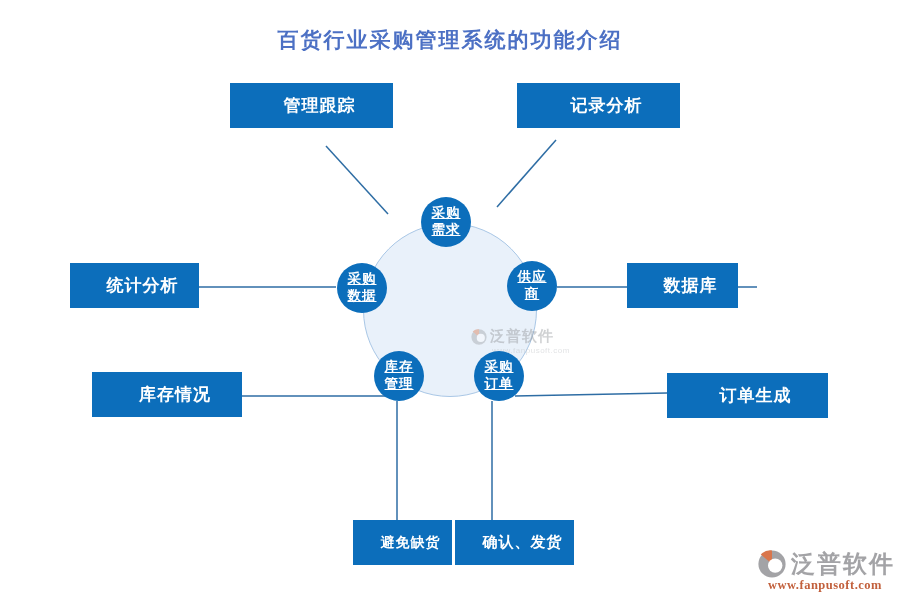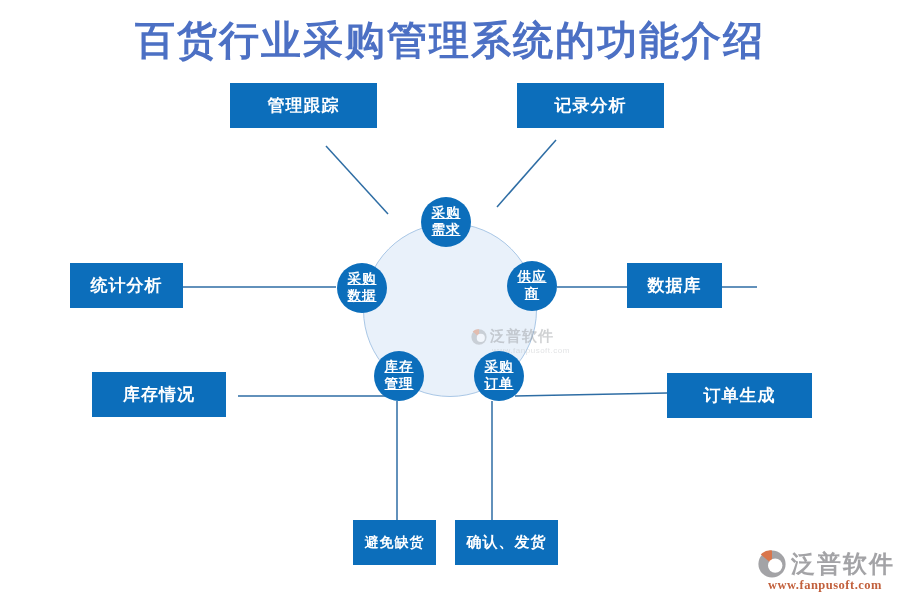--- a/index.html
+++ b/index.html
@@ -2,21 +2,21 @@
 <html style="--c-title: #4C70C4; --c-node: #0C6EBB; --c-line: #2E6DA4; --c-hub-fill: #E9F1FA; --c-hub-border: #A9C7E6; --c-logo-gray: #A3A3A6; --c-logo-orange: #D9764C; --c-logo-url: #C2603C;"><head>
 <meta charset="utf-8">
 <style>
   html,body{margin:0;padding:0;background:#fff;}
   .stage{
     position:relative;width:900px;height:600px;overflow:hidden;background:#fff;
     font-family:"Liberation Sans","DejaVu Sans",sans-serif;
   }
   .page-title{
     position:absolute;left:0;top:20px;width:900px;height:40px;line-height:40px;
-    text-align:center;font-size:40px;font-weight:bold;letter-spacing:2px;
+    text-align:center;font-size:21px;font-weight:bold;letter-spacing:2px;
     color:var(--c-title);white-space:nowrap;
   }
   .lines{position:absolute;left:0;top:0;width:900px;height:600px;pointer-events:none;}
   .lines line{stroke:var(--c-line);stroke-width:1.5;}
   .hub{
     position:absolute;left:363px;top:223px;width:174px;height:174px;border-radius:50%;
     background:var(--c-hub-fill);border:1px solid var(--c-hub-border);box-sizing:border-box;
   }
   .node{
     position:absolute;width:50px;height:50px;border-radius:50%;background:var(--c-node);
@@ -25,21 +25,21 @@
     white-space:pre-line;letter-spacing:1px;text-decoration:underline;
   }
   .n-demand  {left:421px;top:197px;}
   .n-data    {left:337px;top:263px;}
   .n-supplier{left:507px;top:261px;}
   .n-inv     {left:374px;top:351px;}
   .n-order   {left:474px;top:351px;}
   .box{
     position:absolute;height:45px;background:var(--c-node);color:#fff;
     font-weight:bold;font-size:17px;letter-spacing:1px;
-    display:flex;align-items:center;justify-content:center;text-align:center;white-space:nowrap;
+    display:flex;align-items:center;justify-content:center;text-align:center;white-space:nowrap;padding-left:16px;
   }
   .b-mgmt {left:230px;top:83px; width:147px;}
   .b-rec  {left:517px;top:83px; width:147px;}
   .b-stat {left:70px; top:263px;width:113px;}
   .b-db   {left:627px;top:263px;width:95px;}
   .b-eval {left:757px;top:263px;width:88px;}
   .b-invs {left:92px; top:372px;width:134px;}
   .b-gen  {left:667px;top:373px;width:145px;}
   .b-avoid{left:353px;top:520px;width:83px; font-size:14px;}
   .b-ship {left:455px;top:520px;width:103px;font-size:15px;}

